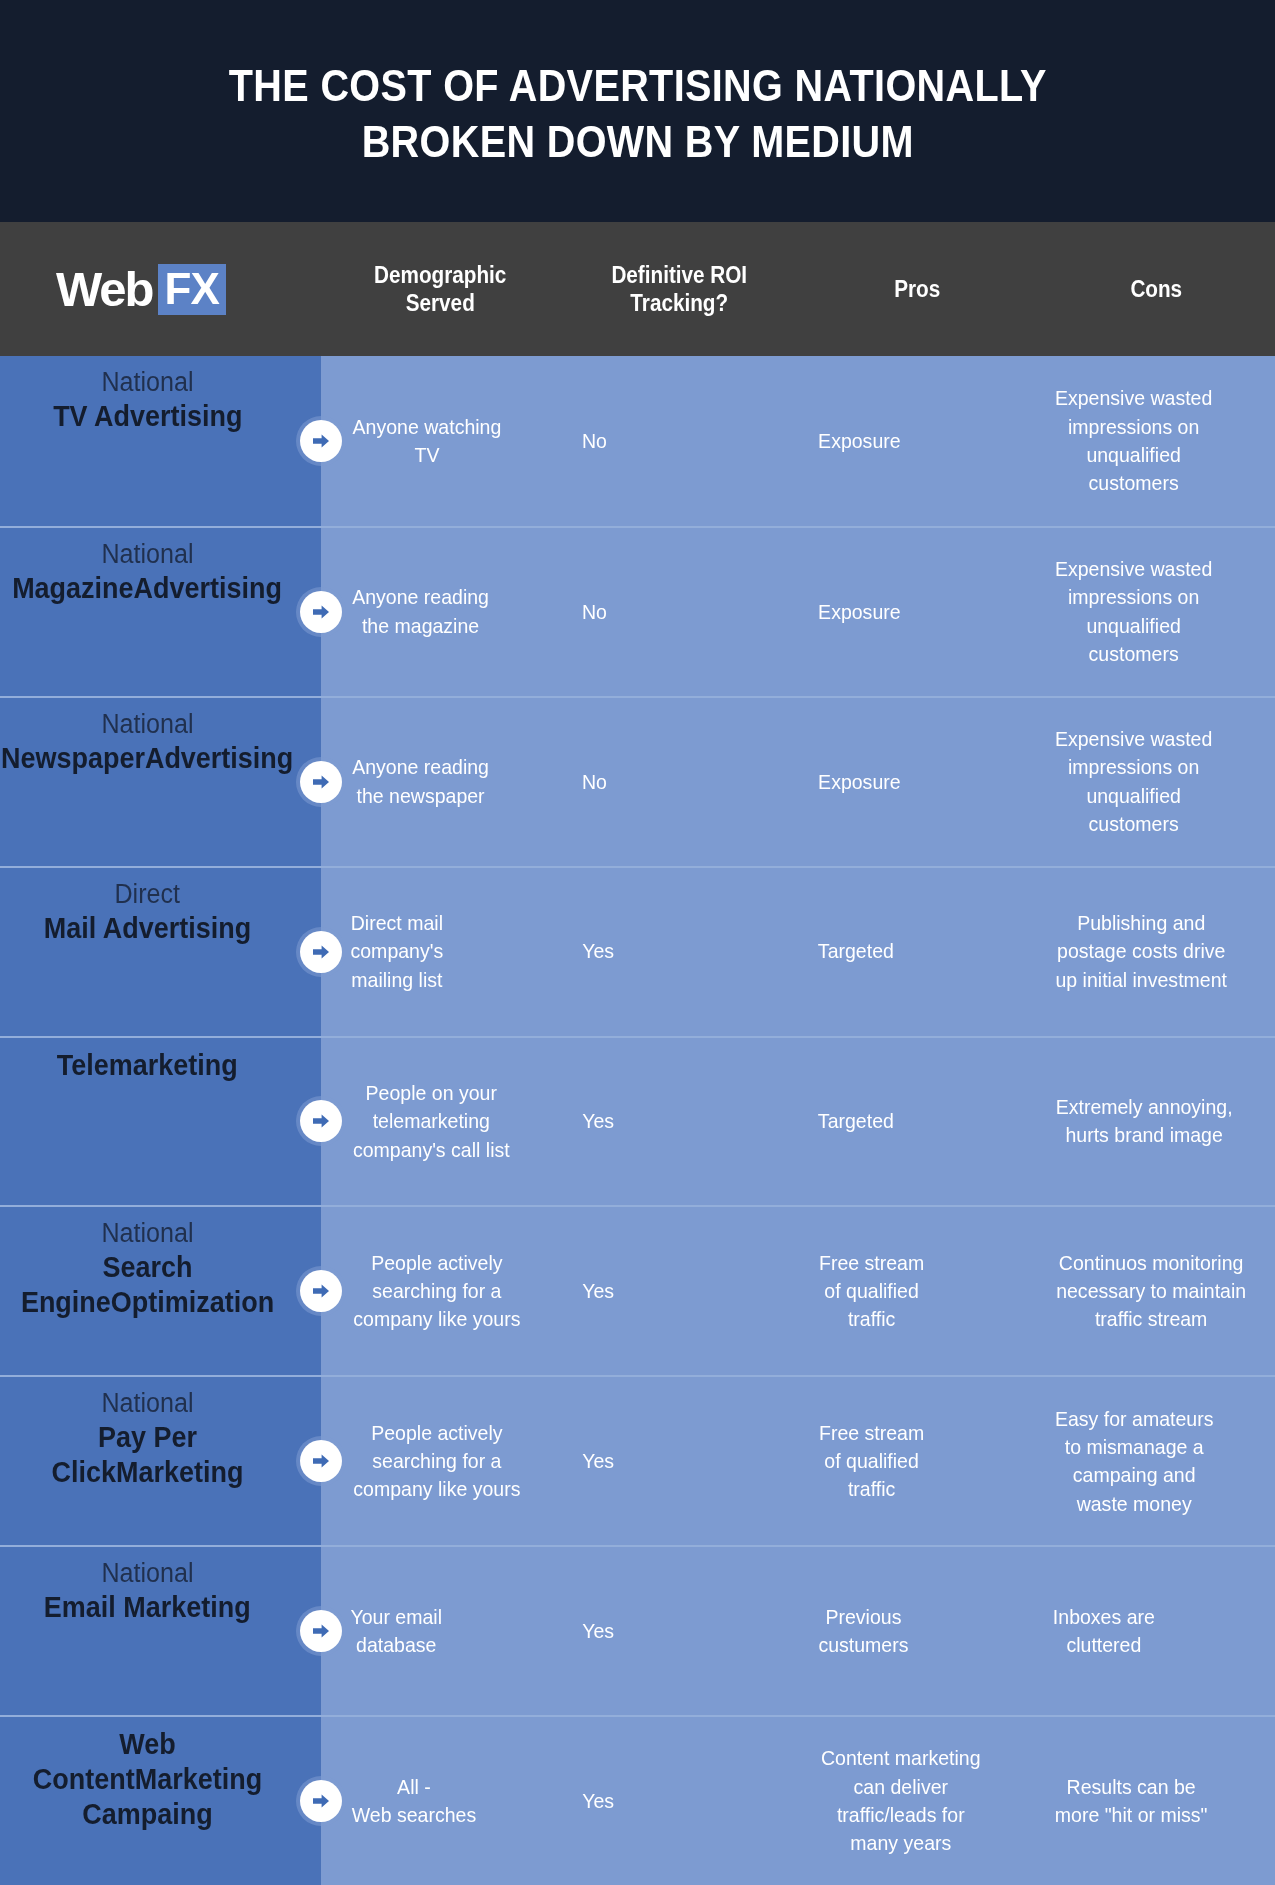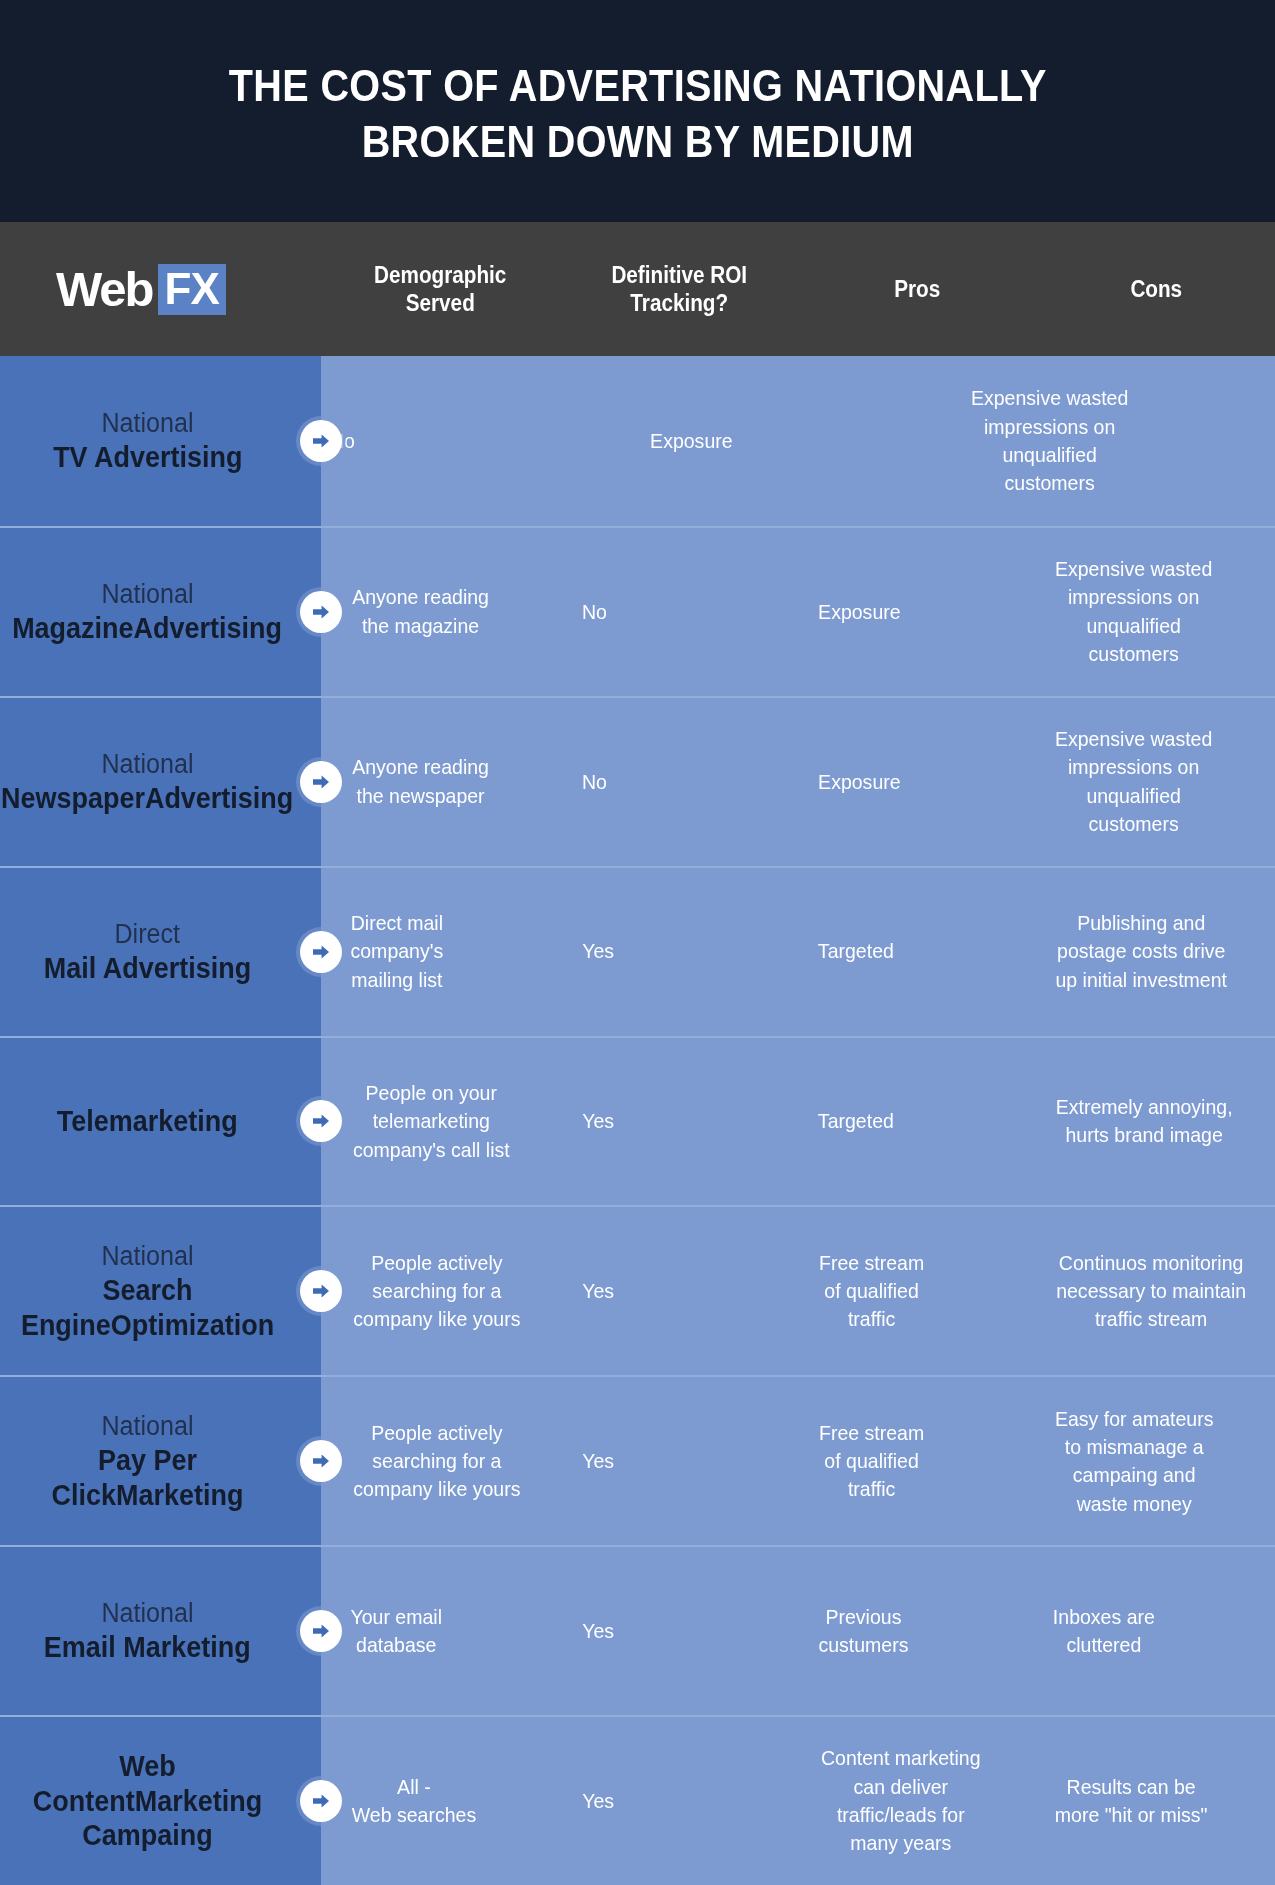--- a/index.html
+++ b/index.html
@@ -93,21 +93,21 @@
     align-items:stretch;
     position:relative;
     border-top:2px solid #93aeda;
   }
   .data-row:first-child { border-top:none; }
 
   .cell-medium {
     width:321px; flex:0 0 321px;
     background:#4a72b8;
     display:flex; flex-direction:column;
-    align-items:center; justify-content:center;
+    align-items:center; 
     text-align:center;
     padding:10px 34px 10px 8px;
     position:relative;
   }
   .medium-prefix {
     color:#1d2b46;
     font-family:"Liberation Sans Narrow","Liberation Sans",sans-serif;
     font-weight:normal;
     font-size:27px;
     line-height:1.22;
@@ -189,20 +189,26 @@
       <div class="data-row" style="min-height: 169.889px;">
         <div class="cell-medium">
           <div class="medium-prefix">National</div>
           <div class="medium-name"><span>TV Advertising</span></div>
           <div class="arrow-badge">
             <svg width="22" height="22" viewBox="0 0 22 22" aria-hidden="true">
               <path d="M3 8.2 h8.6 V4.6 L19 11 l-7.4 6.4 V13.8 H3 Z" fill="#3f6bb5"></path>
             </svg>
           </div>
         </div>
+        <div class="cell-data first-data">
+          <div>
+            <span>Anyone watching</span>
+            <span>TV</span>
+          </div>
+        </div>
         <div class="cell-data">
           <div>
             <span>No</span>
           </div>
         </div>
         <div class="cell-data">
           <div>
             <span>Exposure</span>
           </div>
         </div>

